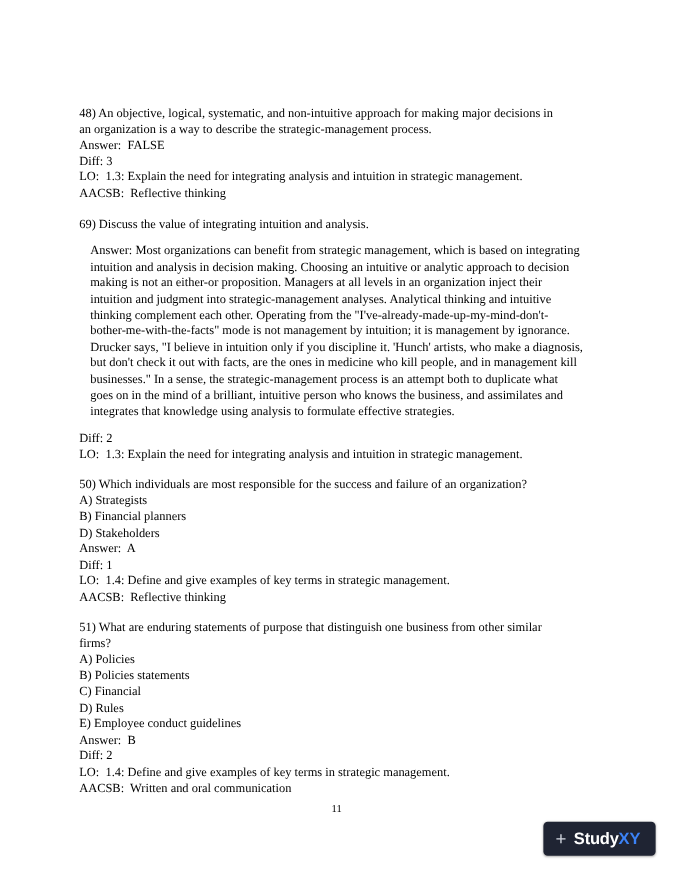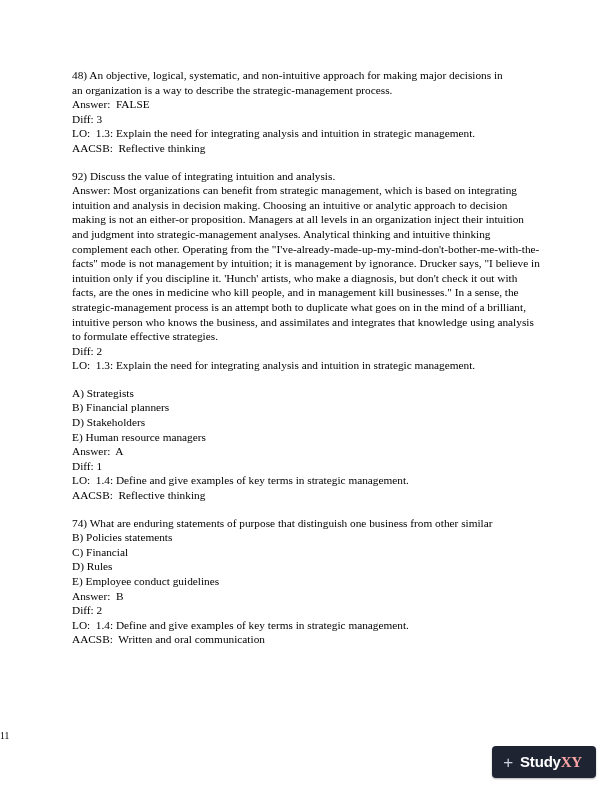--- a/index.html
+++ b/index.html
@@ -14,44 +14,44 @@
     color: #000000;
     position: relative;
     overflow: hidden;
   }
   .page {
     position: absolute;
     left: 0; top: 0;
     width: 612px;
     height: 792px;
     box-sizing: border-box;
-    padding: 68px 72px 0 72px;
+    padding: 96px 72px 0 72px;
   }
   .block {
     margin: 0 0 13px 0;
   }
   .line {
     font-size: 11.3px;
     line-height: 14.6px;
     text-align: left;
     white-space: pre-wrap;
   }
   .para {
     font-size: 11.3px;
     line-height: 14.6px;
     text-align: left;
     text-indent: 0;
-    margin: 0;
+    margin: 10px;
   }
   .page-number {
     position: absolute;
     left: 0;
     top: 730px;
     width: 612px;
-    text-align: left;
+    text-align: center;
     font-size: 9.6px;
     line-height: 12px;
   }
   .watermark {
     position: absolute;
     right: 16px;
     bottom: 14px;
     display: flex;
     align-items: center;
     gap: 6px;
@@ -68,58 +68,59 @@
     font-size: 17px;
     font-weight: 400;
     color: #cfd3dd;
     line-height: 1;
     margin-right: 1px;
   }
   .watermark .wm-text {
     font-weight: 700;
   }
   .watermark .wm-text .xy {
-    color: #fca5a5;
-    font-family: Liberation Serif, serif;
+    color: #3b82f6;
   }
 </style>
 </head>
 <body>
 
 <div class="page">
 
   <div class="block">
     <div class="line">48) An objective, logical, systematic, and non-intuitive approach for making major decisions in</div>
     <div class="line">an organization is a way to describe the strategic-management process.</div>
     <div class="line">Answer:  FALSE</div>
     <div class="line">Diff: 3</div>
     <div class="line">LO:  1.3: Explain the need for integrating analysis and intuition in strategic management.</div>
     <div class="line">AACSB:  Reflective thinking</div>
   </div>
 
   <div class="block">
-    <div class="line">92) Discuss the value of integrating intuition and analysis.</div>
+    <div class="line">69) Discuss the value of integrating intuition and analysis.</div>
     <p class="para">Answer:  Most organizations can benefit from strategic management, which is based on integrating intuition and analysis in decision making. Choosing an intuitive or analytic approach to decision making is not an either-or proposition. Managers at all levels in an organization inject their intuition and judgment into strategic-management analyses. Analytical thinking and intuitive thinking complement each other. Operating from the "I've-already-made-up-my-mind-don't-bother-me-with-the-facts" mode is not management by intuition; it is management by ignorance. Drucker says, "I believe in intuition only if you discipline it. 'Hunch' artists, who make a diagnosis, but don't check it out with facts, are the ones in medicine who kill people, and in management kill businesses." In a sense, the strategic-management process is an attempt both to duplicate what goes on in the mind of a brilliant, intuitive person who knows the business, and assimilates and integrates that knowledge using analysis to formulate effective strategies.</p>
     <div class="line">Diff: 2</div>
     <div class="line">LO:  1.3: Explain the need for integrating analysis and intuition in strategic management.</div>
   </div>
 
   <div class="block">
+    <div class="line">50) Which individuals are most responsible for the success and failure of an organization?</div>
     <div class="line">A) Strategists</div>
     <div class="line">B) Financial planners</div>
     <div class="line">D) Stakeholders</div>
-    <div class="line">E) Human resource managers</div>
     <div class="line">Answer:  A</div>
     <div class="line">Diff: 1</div>
     <div class="line">LO:  1.4: Define and give examples of key terms in strategic management.</div>
     <div class="line">AACSB:  Reflective thinking</div>
   </div>
 
   <div class="block">
-    <div class="line">74) What are enduring statements of purpose that distinguish one business from other similar</div>
+    <div class="line">51) What are enduring statements of purpose that distinguish one business from other similar</div>
+    <div class="line">firms?</div>
+    <div class="line">A) Policies</div>
     <div class="line">B) Policies statements</div>
     <div class="line">C) Financial</div>
     <div class="line">D) Rules</div>
     <div class="line">E) Employee conduct guidelines</div>
     <div class="line">Answer:  B</div>
     <div class="line">Diff: 2</div>
     <div class="line">LO:  1.4: Define and give examples of key terms in strategic management.</div>
     <div class="line">AACSB:  Written and oral communication</div>
   </div>
 

